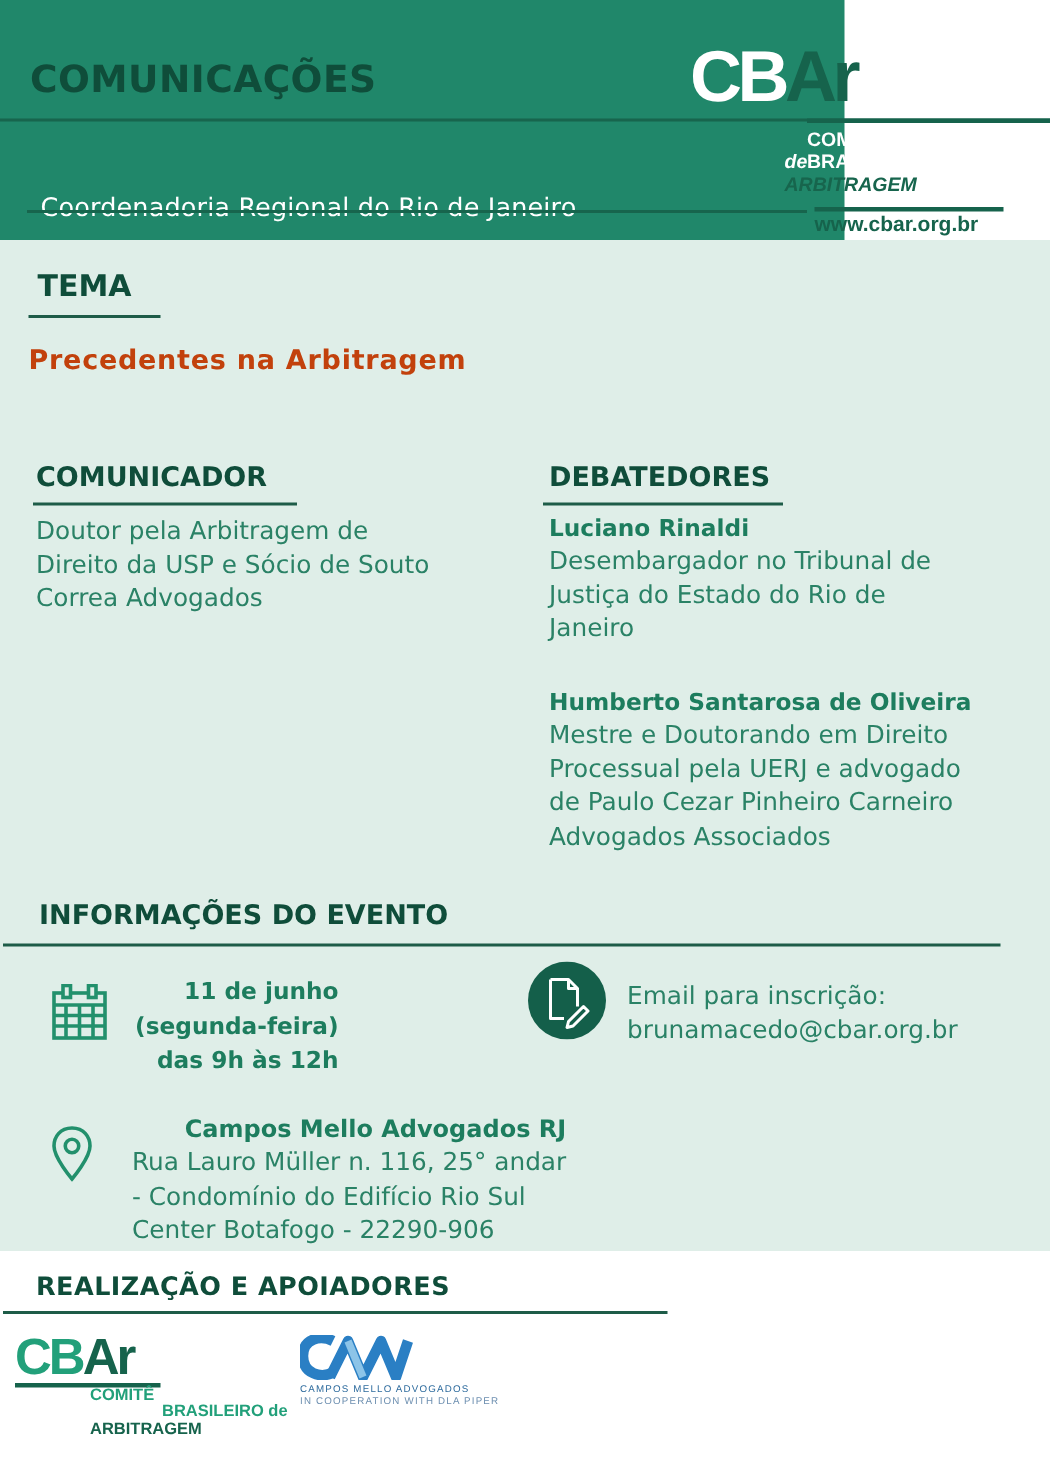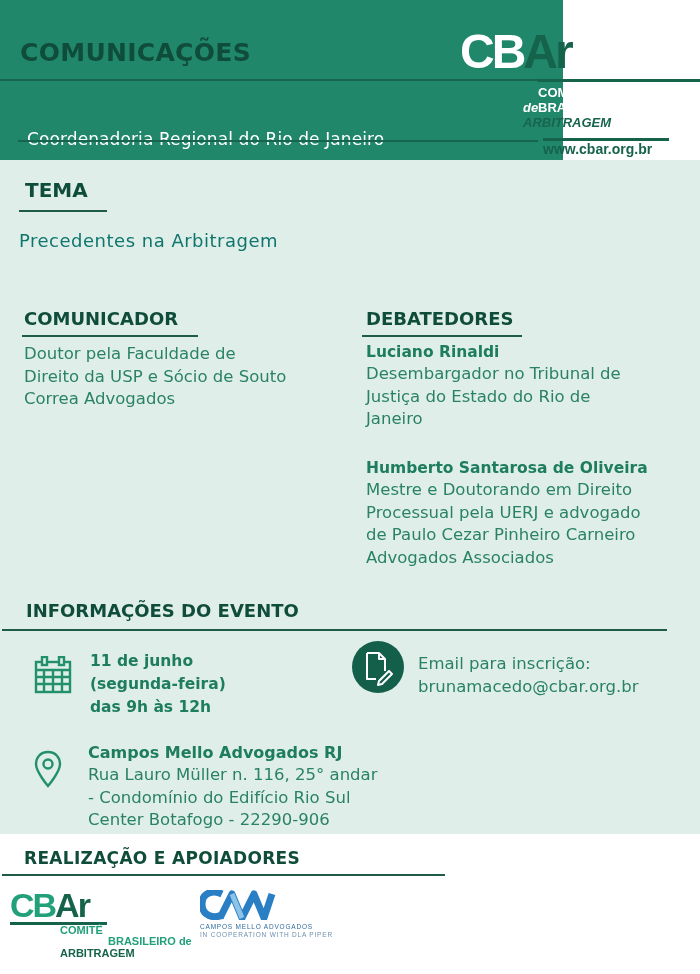--- a/index.html
+++ b/index.html
@@ -19,28 +19,28 @@
   .logo-sub2 { position: absolute; left: 523px; top: 100px; font-family: "Liberation Sans", sans-serif; font-size: 13px; font-weight: bold; color: #ffffff; font-style: italic; }
   .logo-sub2 .dark { color: #17654d; }
   .logo-bar2 { position: absolute; left: 543px; top: 138px; width: 126px; height: 3px; background: #16634c; }
   .logo-url { position: absolute; left: 543px; top: 141px; font-family: "Liberation Sans", sans-serif; font-size: 14px; font-weight: bold; color: #16634c; }
 
   .content { position: absolute; left: 0; top: 160px; width: 700px; height: 674px; background: #dfeee8; }
 
   .sec-title { position: absolute; font-size: 18px; font-weight: bold; color: #0f4d3a; }
   .sec-line { position: absolute; height: 1.5px; background: #1e5c48; }
 
-  .tema-text { position: absolute; left: 19px; top: 230px; font-size: 18px; font-weight: normal; color: #0f766e; letter-spacing: 0.5px; }
+  .tema-text { position: absolute; left: 19px; top: 230px; font-size: 18px; font-weight: bold; color: #c2410c; letter-spacing: 0.5px; }
 
   .person-name { font-size: 15.5px; font-weight: bold; color: #1d7d5e; line-height: 22px; }
   .person-desc { font-size: 16.5px; color: #2a8266; line-height: 22.5px; }
 
   .block { position: absolute; }
 
-  .event-text { font-size: 15.5px; font-weight: bold; color: #1d7d5e; line-height: 23px; }
+  .event-text { font-size: 15.5px; font-weight: bold; color: #1d7d5e; line-height: 23px; text-align: right; }
   .email-text { font-size: 16.5px; color: #2a8266; line-height: 23px; }
 
   .icon { position: absolute; }
 
   .footer-title { position: absolute; left: 24px; top: 848px; font-size: 17px; font-weight: bold; color: #0f4d3a; letter-spacing: 0.3px; }
   .footer-line { position: absolute; left: 2px; top: 874px; width: 443px; height: 1.5px; background: #1e5c48; }
 
   .f-cb { position: absolute; left: 10px; top: 888px; font-family: "Liberation Sans", sans-serif; font-size: 34px; font-weight: bold; color: #22a07a; letter-spacing: -2px; line-height: 1; }
   .f-cb .ar { color: #16634c; }
   .f-bar { position: absolute; left: 10px; top: 922px; width: 97px; height: 2.5px; background: #16634c; }
@@ -71,21 +71,21 @@
 
 <div class="content"></div>
 
 <div class="sec-title" style="left:25px; top:178px; font-size:20px;">TEMA</div>
 <div class="sec-line" style="left:19px; top:210px; width:88px;"></div>
 <div class="tema-text">Precedentes na Arbitragem</div>
 
 <div class="sec-title" style="left:24px; top:308px;">COMUNICADOR</div>
 <div class="sec-line" style="left:22px; top:335px; width:176px;"></div>
 <div class="block" style="left:24px; top:343px;">
-  <div class="person-desc">Doutor pela Faculdade de</div>
+  <div class="person-desc">Doutor pela Arbitragem de</div>
   <div class="person-desc">Direito da USP e Sócio de Souto</div>
   <div class="person-desc">Correa Advogados</div>
 </div>
 
 <div class="sec-title" style="left:366px; top:308px;">DEBATEDORES</div>
 <div class="sec-line" style="left:362px; top:335px; width:160px;"></div>
 <div class="block" style="left:366px; top:341px;">
   <div class="person-name">Luciano Rinaldi</div>
   <div class="person-desc">Desembargador no Tribunal de</div>
   <div class="person-desc">Justiça do Estado do Rio de</div>

